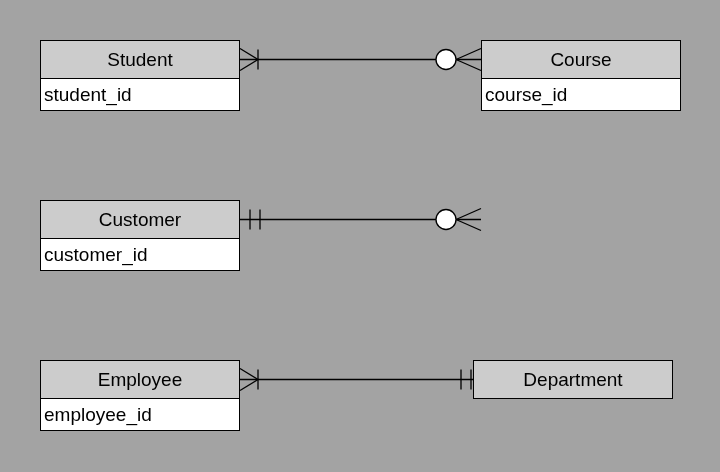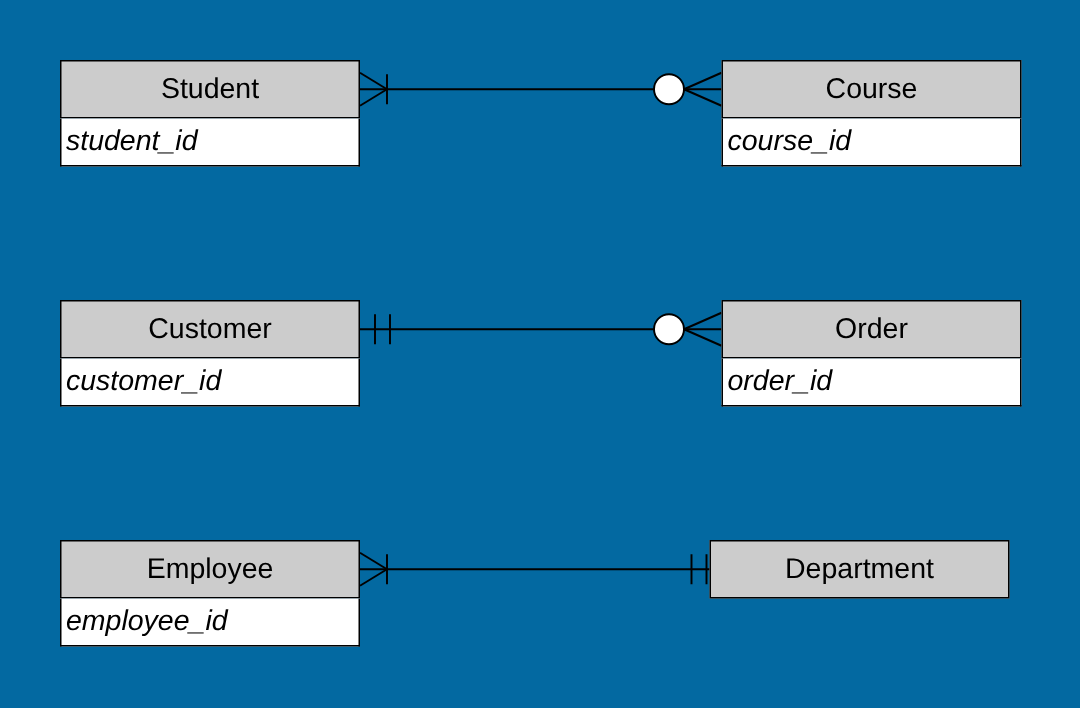--- a/index.html
+++ b/index.html
@@ -5,21 +5,21 @@
   html, body {
     margin: 0;
     padding: 0;
     background: #ffffff;
     font-family: "Liberation Sans", sans-serif;
   }
   #canvas {
     position: relative;
     width: 720px;
     height: 472px;
-    background: #0369a1;
+    background: #a3a3a3;
     overflow: hidden;
   }
   #connectors {
     position: absolute;
     left: 0; top: 0;
     width: 720px;
     height: 472px;
   }
   .entity {
     position: absolute;
@@ -43,21 +43,20 @@
     height: 32px;
     background: #ffffff;
     border: 1.3px solid #000000;
     border-top: none;
     display: flex;
     align-items: center;
     padding-left: 3px;
     font-size: 19px;
     color: #000000;
     white-space: nowrap;
-    font-style: italic;
   }
   #ent-student    { left: 40px;  top: 40px;  }
   #ent-course     { left: 481px; top: 40px; text-align: right;  }
   #ent-customer   { left: 40px;  top: 200px; }
   #ent-order      { left: 481px; top: 200px; }
   #ent-employee   { left: 40px;  top: 360px; text-align: right; }
   #ent-department { left: 473px; top: 360px; }
 </style>
 </head>
 <body>
@@ -112,24 +111,20 @@
   <div class="entity" id="ent-course">
     <div class="entity-header">Course</div>
     <div class="entity-body">course_id</div>
   </div>
 
   <div class="entity" id="ent-customer">
     <div class="entity-header">Customer</div>
     <div class="entity-body">customer_id</div>
   </div>
 
-  <div class="entity" id="ent-order">
-    <div class="entity-header">Order</div>
-    <div class="entity-body">order_id</div>
-  </div>
 
   <div class="entity" id="ent-employee">
     <div class="entity-header">Employee</div>
     <div class="entity-body">employee_id</div>
   </div>
 
   <div class="entity" id="ent-department">
     <div class="entity-header">Department</div>
   </div>
 

